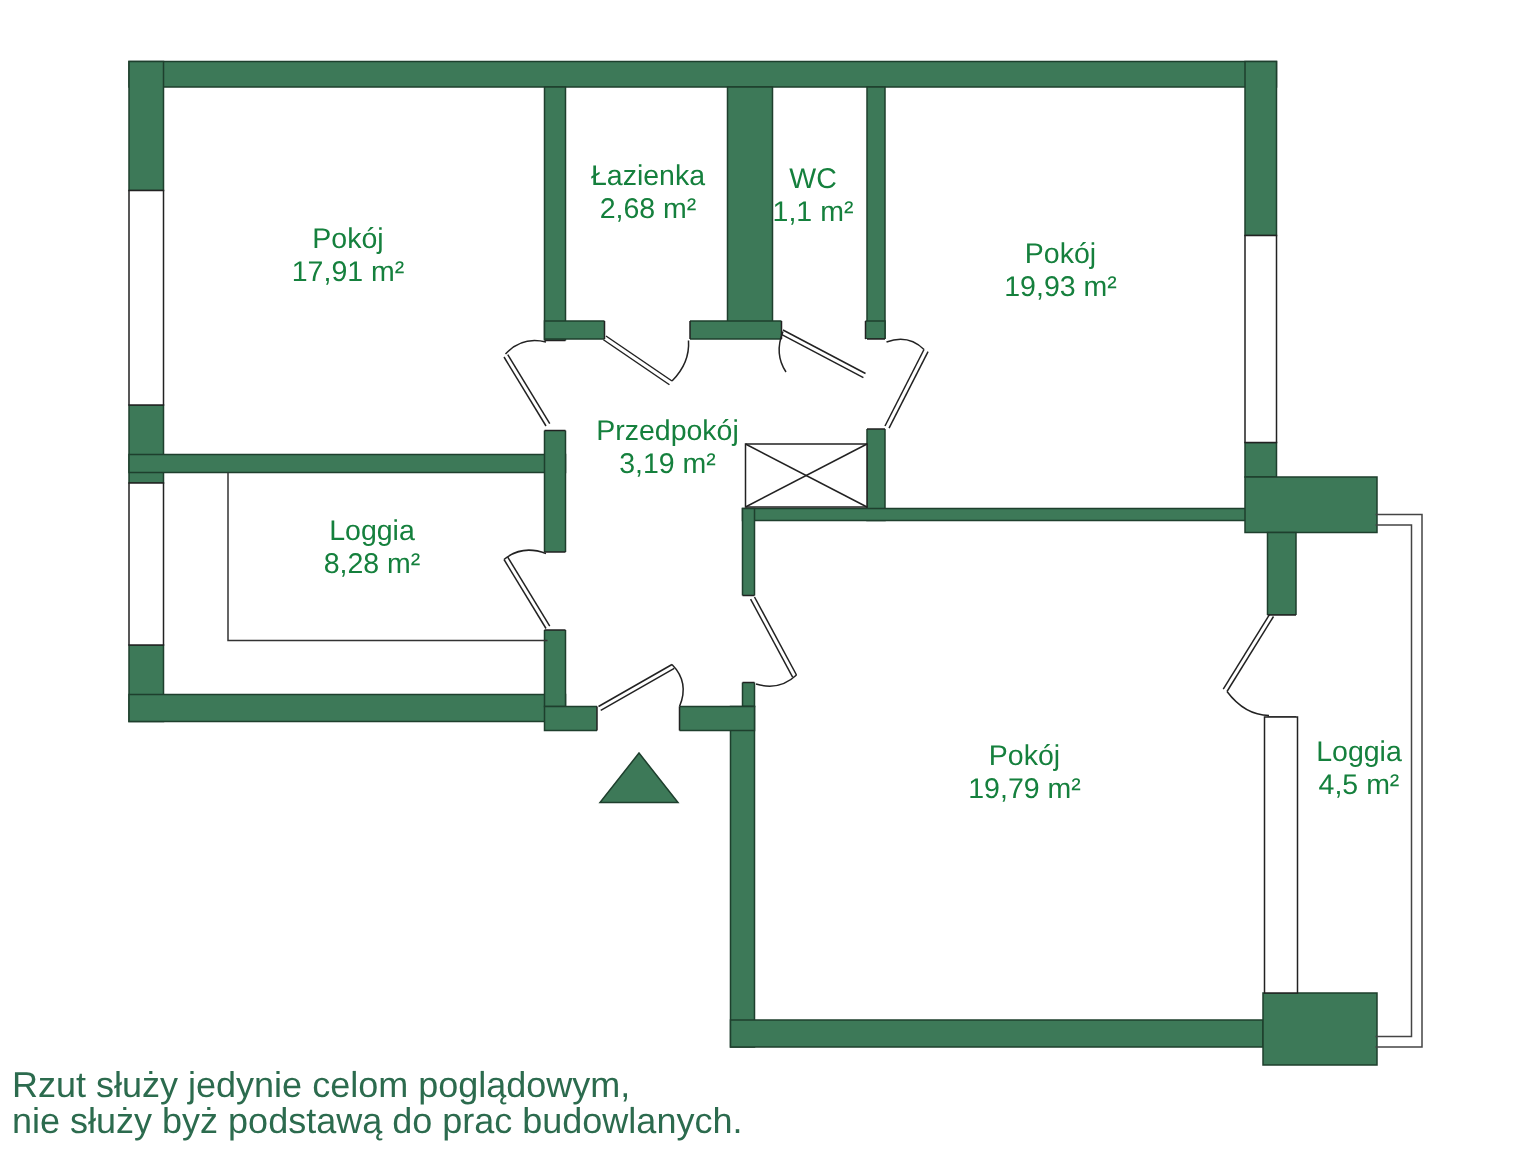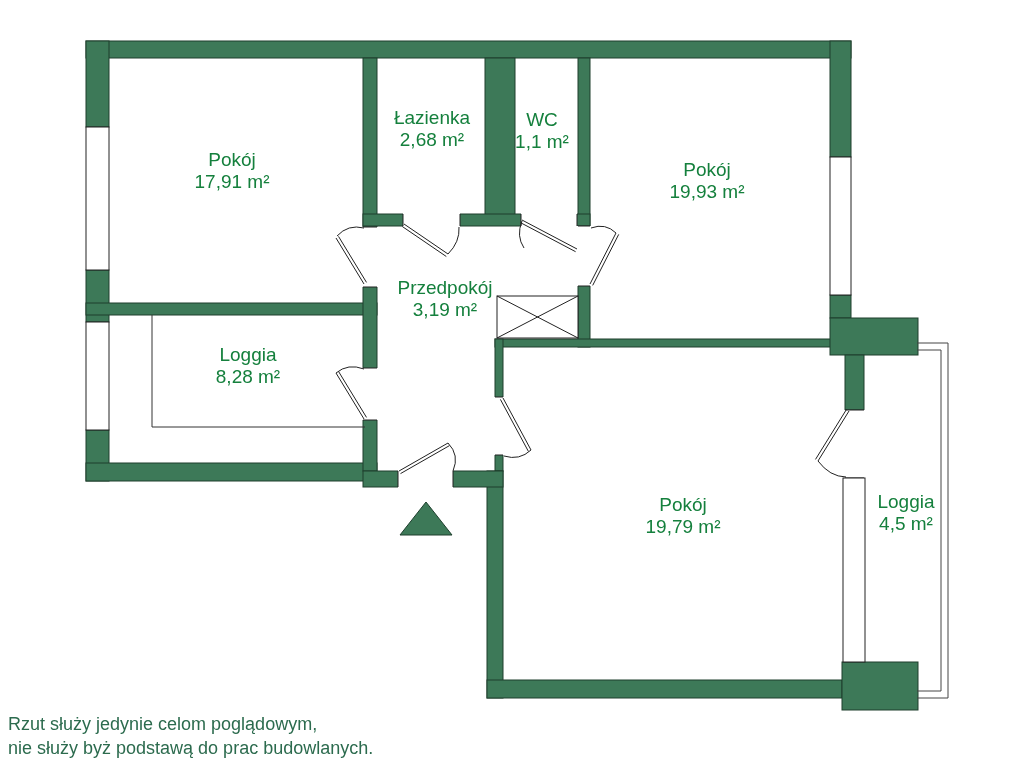--- a/index.html
+++ b/index.html
@@ -8,21 +8,21 @@
     font-family:"Liberation Sans",sans-serif;overflow:hidden;
   }
   .plan-svg{position:absolute;left:0;top:0;}
   .room-label{
     position:absolute;transform:translate(-50%,-50%);
     text-align:center;color:#15803d;font-size:19px;line-height:22px;
     white-space:nowrap;
   }
   .disclaimer{
     position:absolute;left:8px;top:712px;color:#2c6b4e;
-    font-size:18px;line-height:24px;white-space:nowrap;
+    font-size:24px;line-height:24px;white-space:nowrap;
   }
 </style>
 </head>
 <body>
 
 <div class="canvas">
 
   <svg class="plan-svg" width="1024" height="768" viewBox="0 0 1024 768">
 
     <g fill="#3d7958" stroke="#1e3f2d" stroke-width="1">

